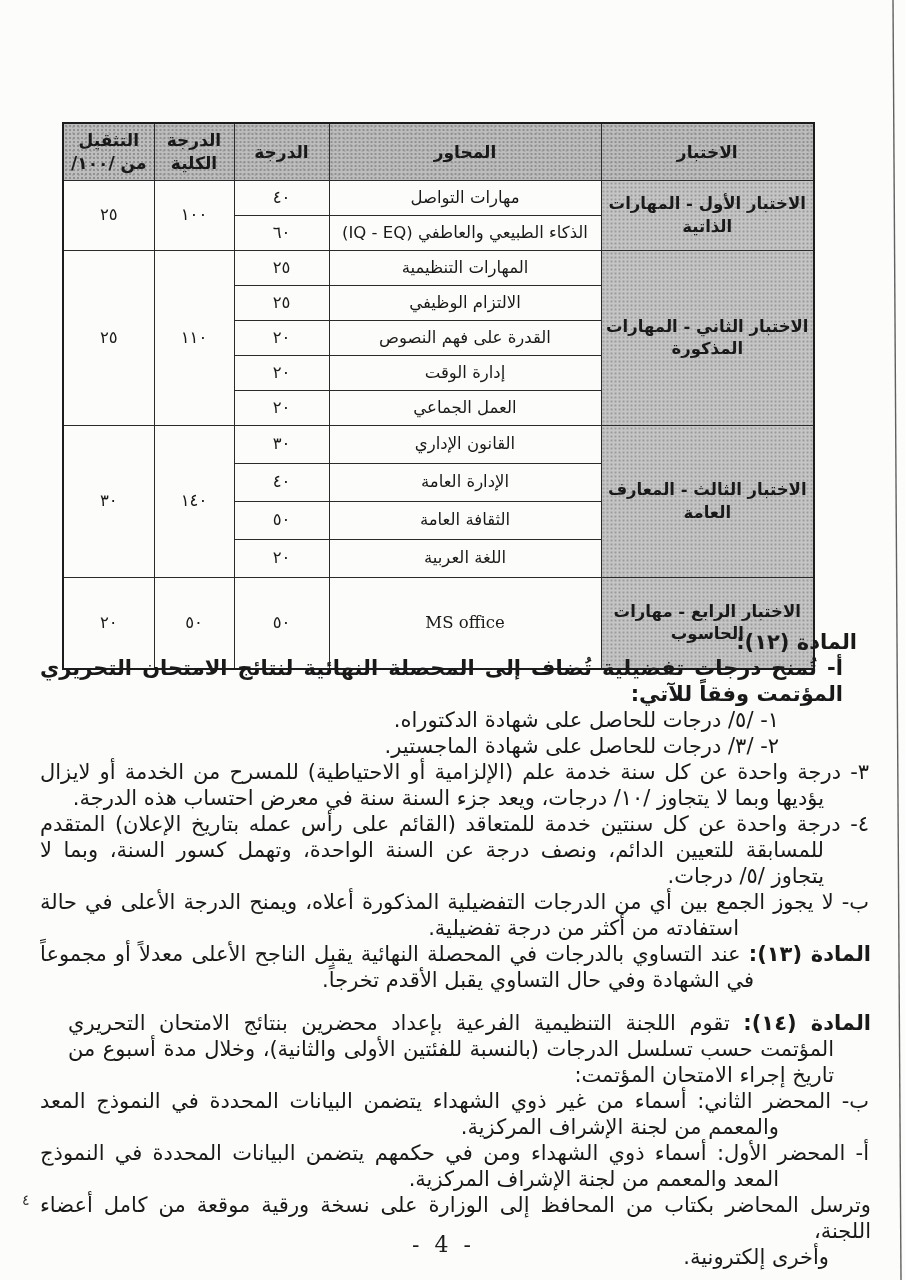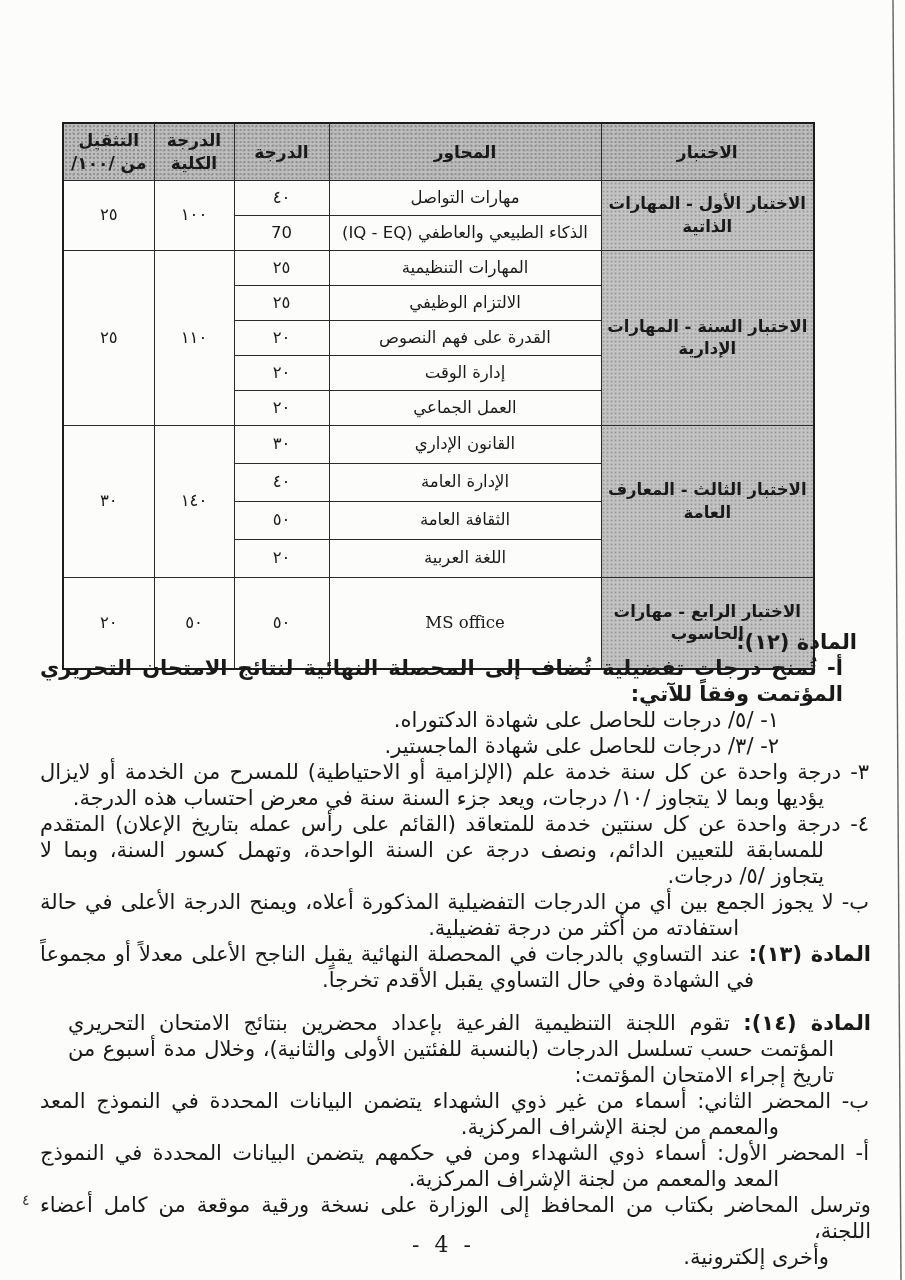--- a/index.html
+++ b/index.html
@@ -113,25 +113,25 @@
 
       <tr class="r-g1">
         <td rowspan="2" class="shade exam-cell">الاختبار الأول - المهارات الذاتية</td>
         <td>مهارات التواصل</td>
         <td class="grade-cell">٤٠</td>
         <td rowspan="2" class="grade-cell">١٠٠</td>
         <td rowspan="2" class="grade-cell">٢٥</td>
       </tr>
       <tr class="r-g1">
         <td>الذكاء الطبيعي والعاطفي (IQ - EQ)</td>
-        <td class="grade-cell">70</td>
-      </tr>
-
-      <tr class="r-g2">
-        <td rowspan="5" class="shade exam-cell">الاختبار السنة - المهارات الإدارية</td>
+        <td class="grade-cell">٦٠</td>
+      </tr>
+
+      <tr class="r-g2">
+        <td rowspan="5" class="shade exam-cell">الاختبار الثاني - المهارات المذكورة</td>
         <td>المهارات التنظيمية</td>
         <td class="grade-cell">٢٥</td>
         <td rowspan="5" class="grade-cell">١١٠</td>
         <td rowspan="5" class="grade-cell">٢٥</td>
       </tr>
       <tr class="r-g2">
         <td>الالتزام الوظيفي</td>
         <td class="grade-cell">٢٥</td>
       </tr>
       <tr class="r-g2">

